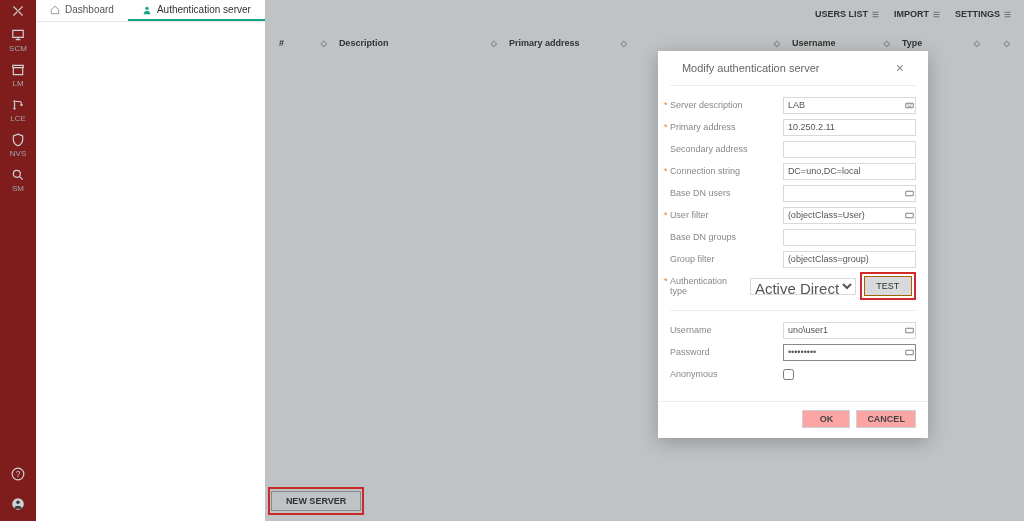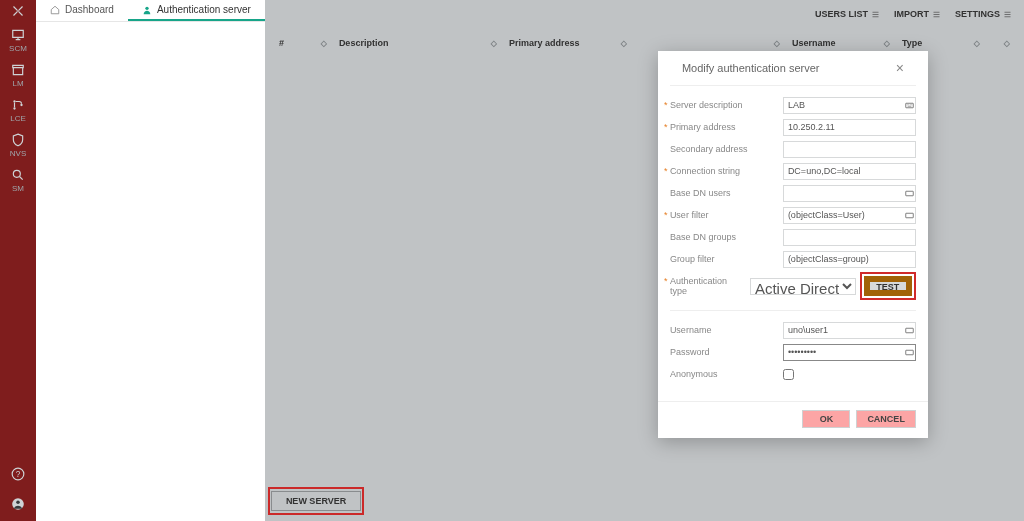--- a/index.html
+++ b/index.html
@@ -54,21 +54,21 @@
   .dialog hr { border: none; border-top: 1px solid #eee; margin: 2px 0 10px; }
   .dialog .row { display: flex; align-items: center; margin-bottom: 4px; min-height: 18px; }
   .dialog .lab { width: 92px; font-size: 9px; color: #888; position: relative; }
   .dialog .lab.req::before { content: "*"; color: #e67e22; position: absolute; left: -6px; }
   .dialog .val { flex: 1; display: flex; align-items: center; gap: 4px; padding-left: 21px; }
   .dialog input[type=text], .dialog input[type=password] { width: 100%; height: 17px; border: 1px solid #d7d9da; padding: 0 4px; font-size: 9px; color: #555; background: #fff; }
   .dialog input.withicon { padding-right: 16px; }
   .dialog .iconbtn { width: 12px; height: 12px; margin-left: -16px; z-index: 1; display: flex; align-items: center; justify-content: center; cursor: pointer; }
   .dialog .iconbtn svg { width: 9px; height: 9px; fill: #555; }
   .dialog select { height: 17px; border: 1px solid #d7d9da; font-size: 15px; color: #555; background: #fff; width: 106px; }
-  .dialog .testbtn { width: 48px; height: 20px; background: #d7d9da; border: 6px solid #a16207; font-size: 9px; font-weight: bold; color: #333; cursor: pointer; margin-left: auto; }
+  .dialog .testbtn { width: 48px; height: 20px; background: #d7d9da; border: 1px solid #a16207; font-size: 9px; font-weight: normal; color: #333; cursor: pointer; margin-left: auto; }
   .test-hl { border: 2px solid #d02a2a; padding: 2px; display: inline-flex; margin-left: auto; }
   .dialog .chk { width: 11px; height: 11px; }
   .dialog .dfoot { display: flex; justify-content: flex-end; gap: 6px; padding: 8px 12px 10px; border-top: 1px solid #eee; margin-top: 8px; }
   .dialog .fbtn { min-width: 48px; height: 18px; background: #fca5a5; border: 1px solid #cfd1d2; font-size: 9px; font-weight: bold; color: #444; cursor: pointer; padding: 0 10px; }
 
 </style>
 </head>
 <body>
 
 <div class="vnav">

